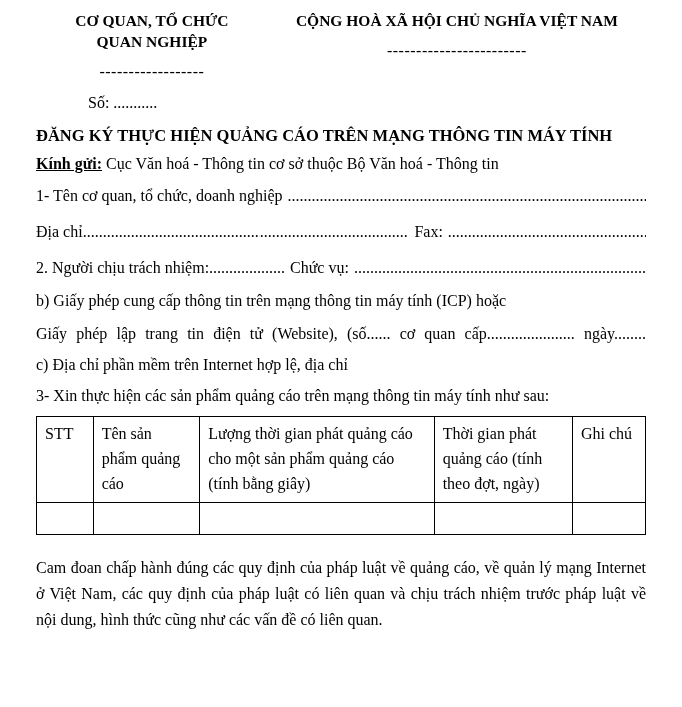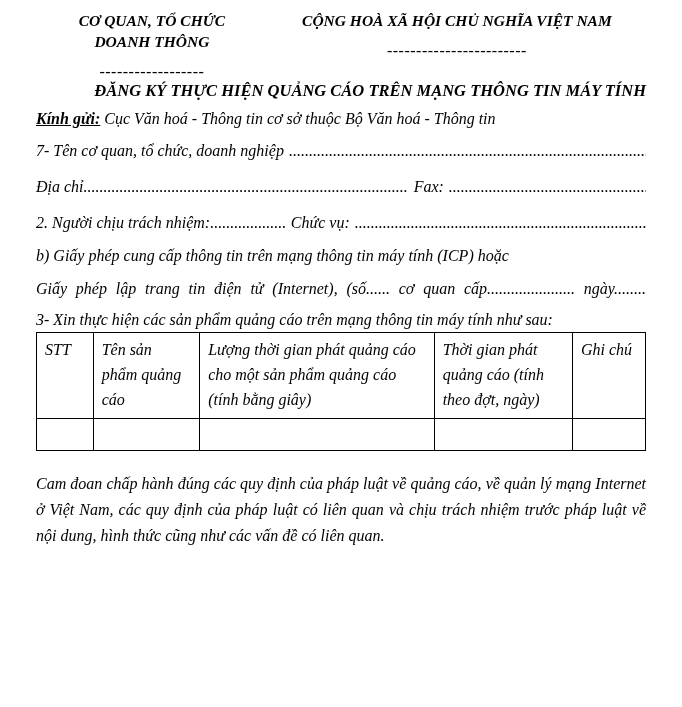--- a/index.html
+++ b/index.html
@@ -3,33 +3,33 @@
 <meta charset="utf-8">
 <style>
   * { margin:0; padding:0; box-sizing:border-box; }
   html,body { background:#fff; }
   body {
     width:682px; height:707px; overflow:hidden;
     color:#000;
     font-family:"Liberation Serif","DejaVu Serif",serif;
     font-size:16px;
   }
-  .page { padding:10px 36px 0 36px; width:682px; height:707px; overflow:hidden;font-style:italic; }
+  .page { padding:10px 36px 0 36px; width:682px; height:707px; overflow:hidden; }
 
   
   .letterhead { display:flex; }
   .lh-left  { width:38%; text-align:center; }
   .lh-right { width:62%; text-align:center; white-space:nowrap; }
   .lh-bold  { font-weight:bold; font-size:15.5px; line-height:21px; }
   .separator { margin-top:12px; line-height:16px; letter-spacing:0.5px; }
 
   .doc-number { margin-top:12px; padding-left:52px; line-height:21px; }
 
   .title {
-    margin-top:0; text-align:right; font-weight:bold;
+    margin-top:12px; text-align:left; font-weight:bold;
     font-size:16.5px; line-height:22px;
   }
   .recipient { margin-top:6px; text-align:left; line-height:21px; }
   .recipient-label { font-weight:bold; text-decoration:underline; }
 
   
   .line { margin-top:8px; line-height:25px; }
   .mt11 { margin-top:11px; }
   .mt9  { margin-top:9px; }
   .mt6  { margin-top:6px; }
@@ -40,57 +40,58 @@
     overflow:hidden; white-space:nowrap;
   }
   .lead-full { flex-grow:1; }
   .lead-a1 { flex-grow:143; } .lead-a2 { flex-grow:120; } .lead-a3 { flex-grow:160; }
   .lead-b1 { flex-grow:70; }  .lead-b2 { flex-grow:273; }
   .pr { padding-right:5px; }
   .lbl-mid { padding-left:6px; padding-right:5px; }
   .jl { text-align:justify; text-align-last:justify; }
 
   
-  table.products { width:100%; border-collapse:collapse; margin-top:0; table-layout:fixed;border-radius:24px; }
+  table.products { width:100%; border-collapse:collapse; margin-top:8px; table-layout:fixed;border-radius:24px; }
   table.products th, table.products td { border:1.5px solid #000; }
   table.products th {
     font-weight:normal; text-align:left; vertical-align:top;
     padding:4px 8px 6px 8px; line-height:25px;
   }
   table.products td { height:32px; }
 
   .commitment { margin-top:20px; text-align:justify; line-height:26px; }
 </style>
 </head>
 <body>
 
 <div class="page">
 
   <div class="letterhead">
     <div class="lh-left">
       <div class="lh-bold">CƠ QUAN, TỔ CHỨC</div>
-      <div class="lh-bold">DOANH THÔNG</div>
+      <div class="lh-bold">QUAN NGHIỆP</div>
       <div class="separator">------------------</div>
     </div>
     <div class="lh-right">
       <div class="lh-bold">CỘNG HOÀ XÃ HỘI CHỦ NGHĨA VIỆT NAM</div>
       <div class="separator">------------------------</div>
     </div>
   </div>
 
+  <div class="doc-number">Số: ...........</div>
 
   <div class="title">ĐĂNG KÝ THỰC HIỆN QUẢNG CÁO TRÊN MẠNG THÔNG TIN MÁY TÍNH</div>
 
   <div class="recipient">
     <span class="recipient-label">Kính gửi:</span>
     <span>Cục Văn hoá - Thông tin cơ sở thuộc Bộ Văn hoá - Thông tin</span>
   </div>
 
   <div class="line mt9 leader-line">
-    <span class="pr">7- Tên cơ quan, tổ chức, doanh nghiệp</span>
+    <span class="pr">1- Tên cơ quan, tổ chức, doanh nghiệp</span>
     <span class="leader lead-full">..............................................................................................................................</span>
   </div>
 
   <div class="line mt11 leader-line">
     <span>Địa chỉ</span>
     <span class="leader lead-a1">..............................................................................................................................</span>
     <span class="leader lead-a2">..............................................................................................................................</span>
     <span class="lbl-mid">Fax:</span>
     <span class="leader lead-a3">..............................................................................................................................</span>
   </div>
@@ -99,23 +100,24 @@
     <span>2. Người chịu trách nhiệm:</span>
     <span class="leader lead-b1">..............................................................................................................................</span>
     <span class="lbl-mid">Chức vụ:</span>
     <span class="leader lead-b2">..............................................................................................................................</span>
   </div>
 
 
   <div class="line">b) Giấy phép cung cấp thông tin trên mạng thông tin máy tính (ICP) hoặc</div>
 
   <div class="line">
-    <div class="jl">Giấy phép lập trang tin điện tử (Internet), (số...... cơ quan cấp...................... ngày........</div>
+    <div class="jl">Giấy phép lập trang tin điện tử (Website), (số...... cơ quan cấp...................... ngày........</div>
   </div>
 
+  <div class="line mt6">c) Địa chỉ phần mềm trên Internet hợp lệ, địa chỉ</div>
 
   <div class="line mt6">3- Xin thực hiện các sản phẩm quảng cáo trên mạng thông tin máy tính như sau:</div>
 
   <table class="products">
     <colgroup>
       <col style="width:9.3%">
         <col style="width:17.5%">
         <col style="width:38.5%">
         <col style="width:22.7%">
         <col style="width:12%">

